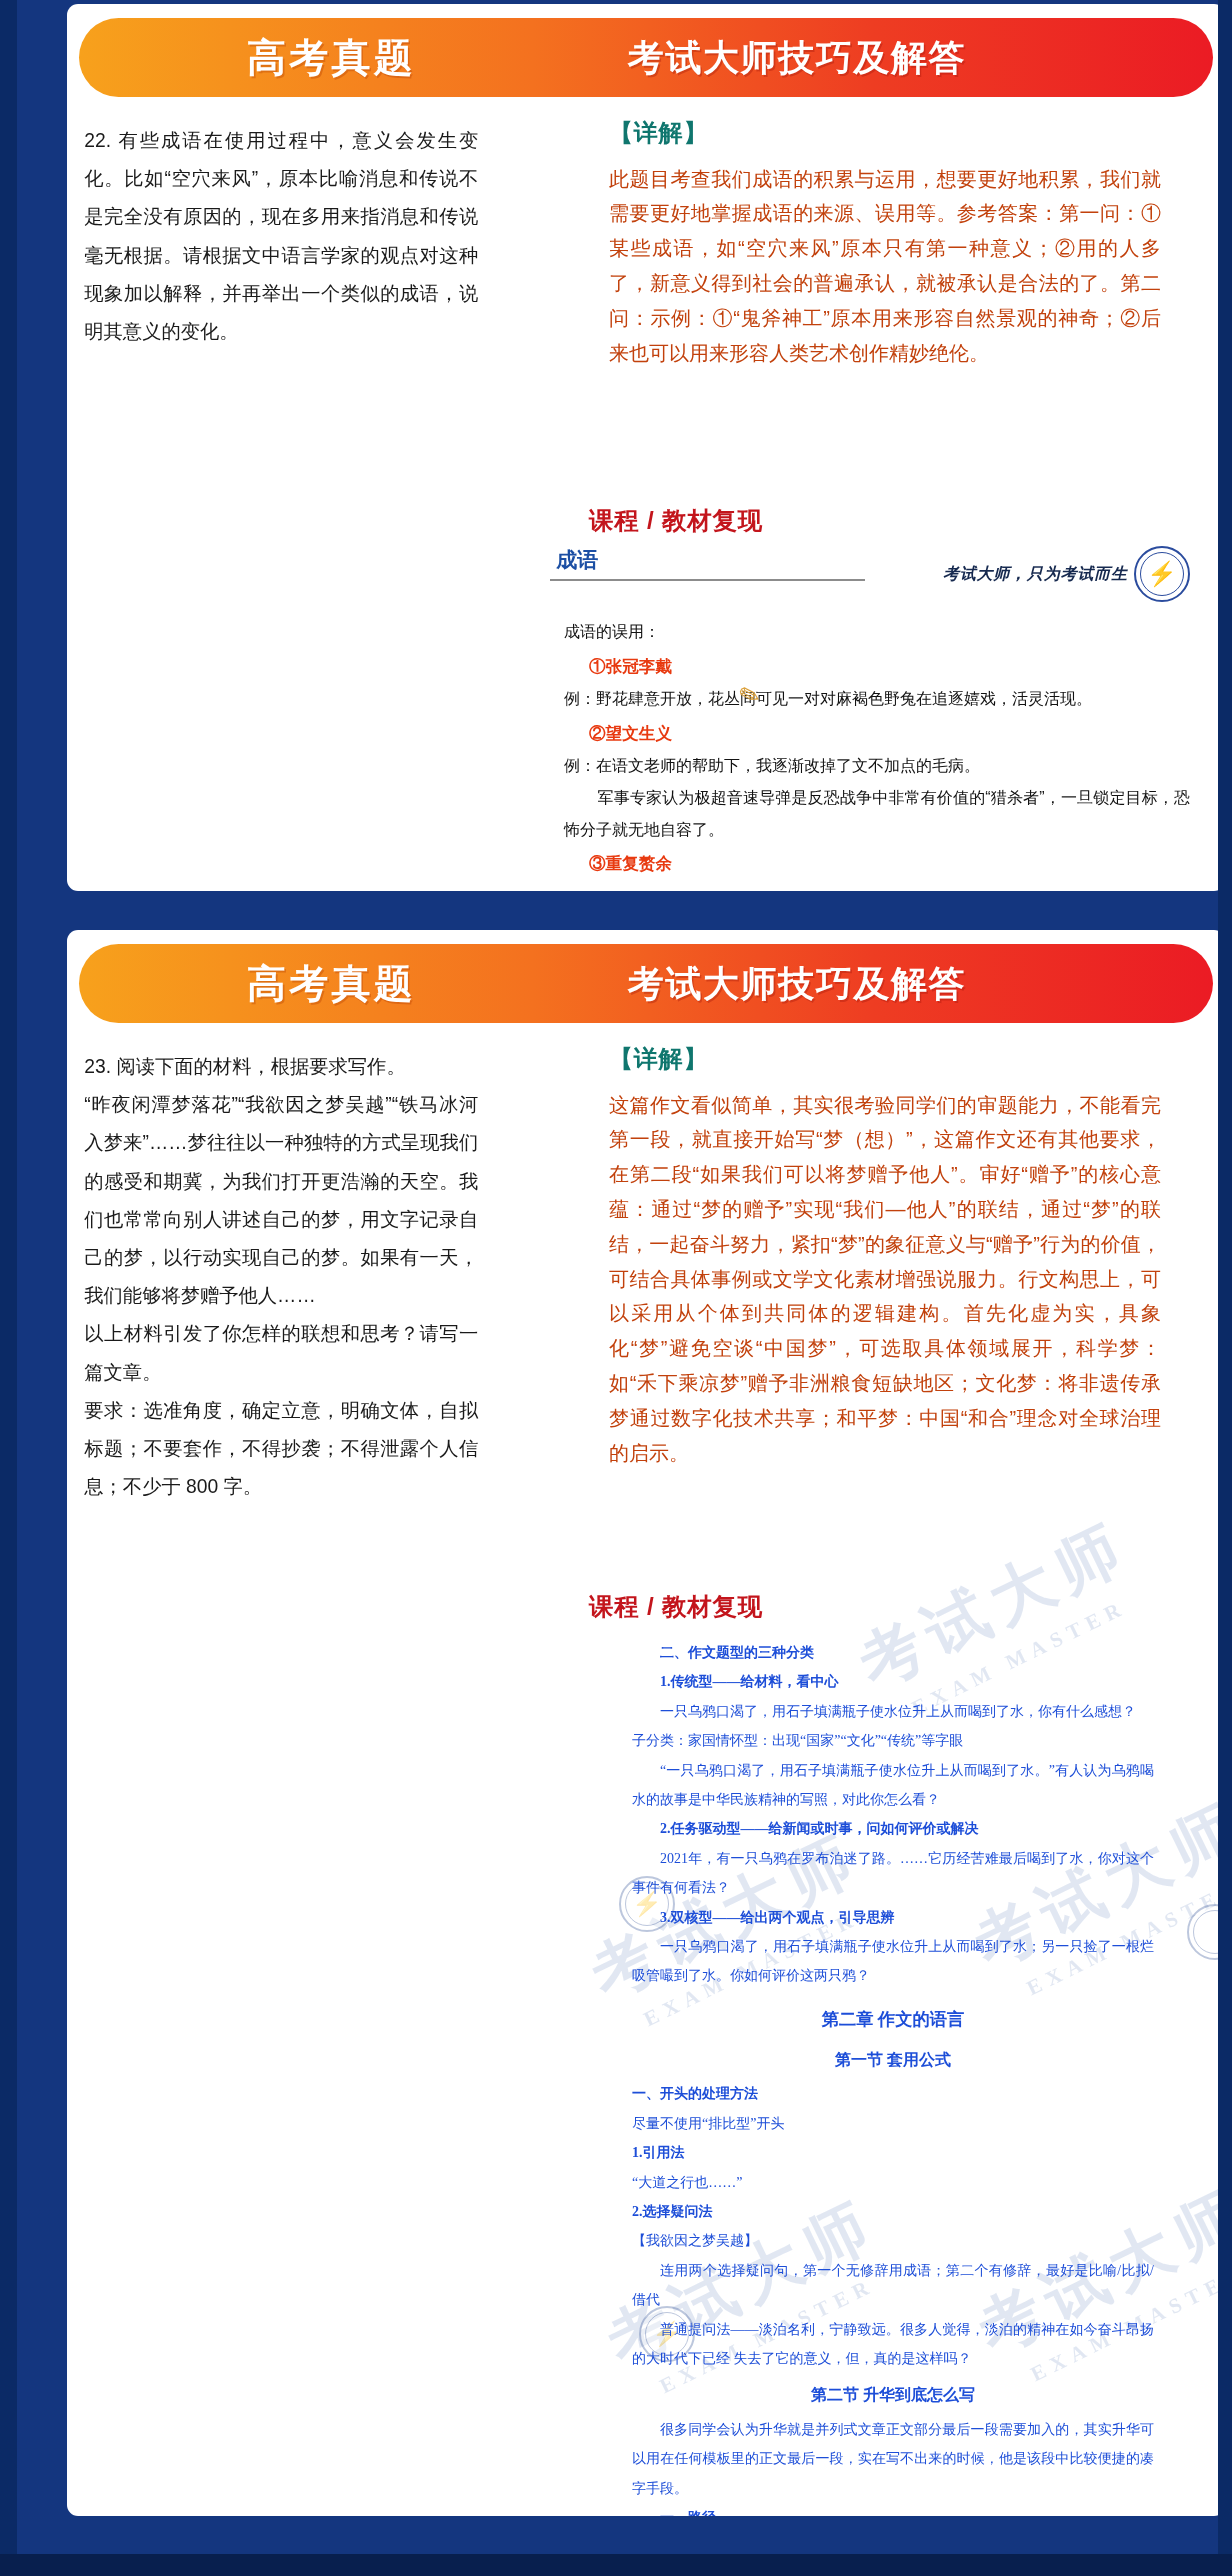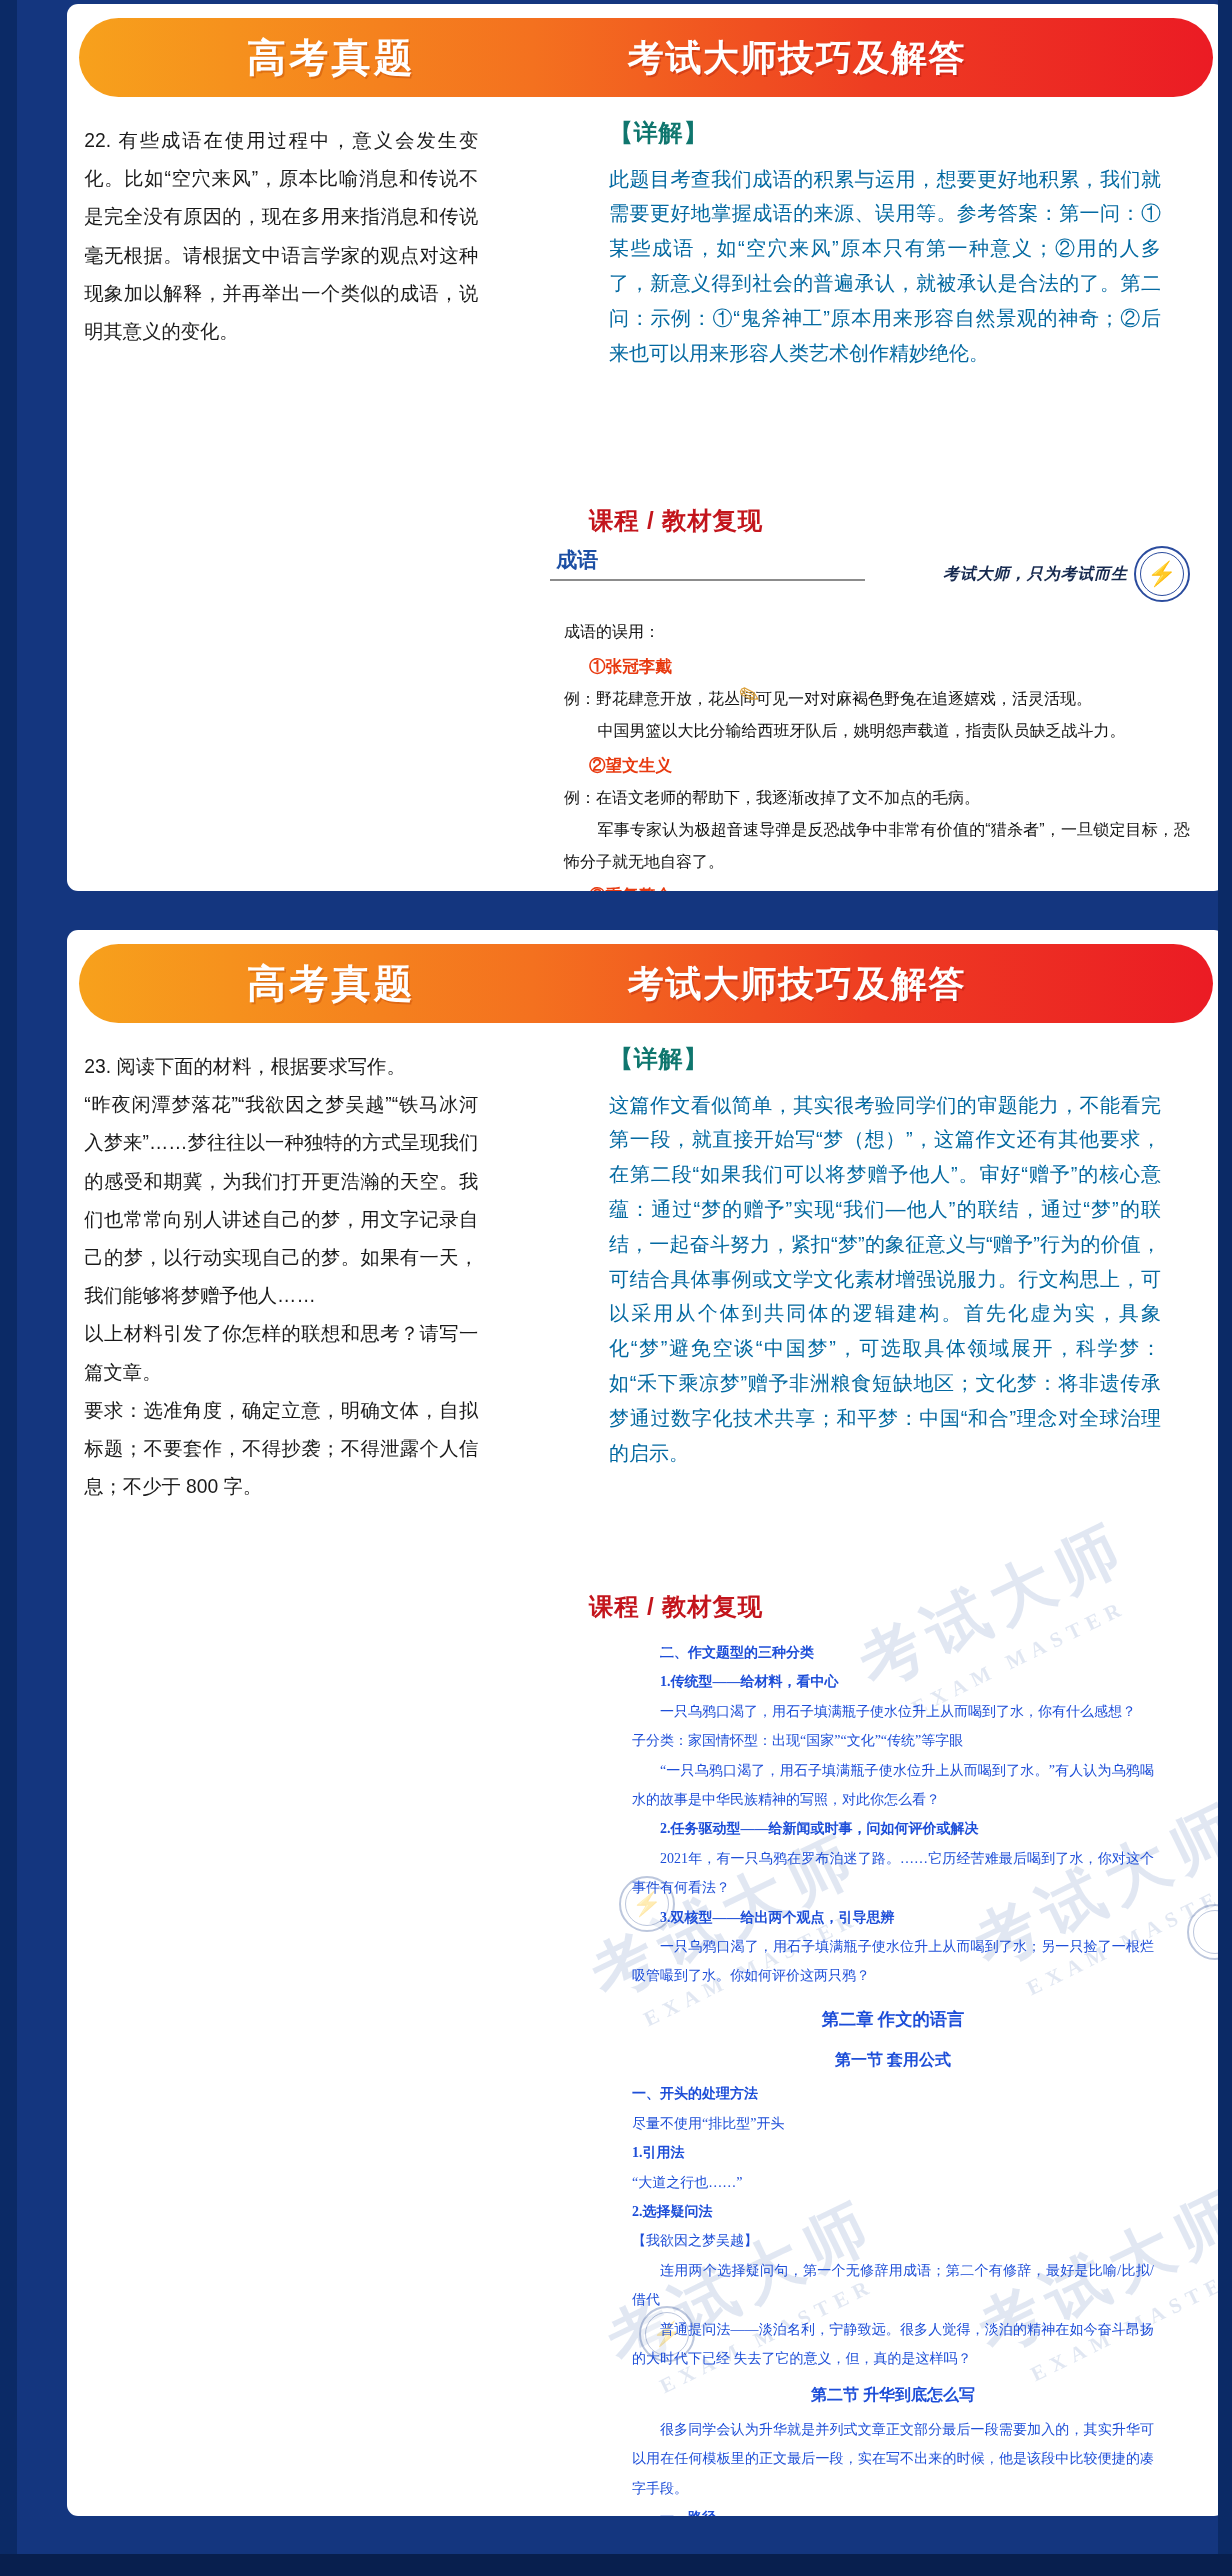--- a/index.html
+++ b/index.html
@@ -32,21 +32,21 @@
   .question{position:absolute;left:17.3px;width:394px;
     font-size:19.3px;line-height:1.98;text-align:justify;color:#1a1a1a;}
   .card1 .question{top:118px;}
   .card2 .question{top:118px;}
   .question p{margin:0;}
 
   .detail{position:absolute;left:542px;width:552px;}
   .card1 .detail{top:113px;}
   .card2 .detail{top:113px;}
   .detail-h{color:#0f766e;font-size:24px;font-weight:800;letter-spacing:0.8px;}
-  .detail-p{margin:12.6px 0 0 0;font-size:20px;line-height:1.74;text-align:justify;color:#0369a1;}
+  .detail-p{margin:12.6px 0 0 0;font-size:20px;line-height:1.74;text-align:justify;color:#c2410c;}
 
   .course-h{position:absolute;left:522px;color:#c3151c;font-size:24.4px;font-weight:800;letter-spacing:0.8px;}
   .card1 .course-h{top:501px;}
   .card2 .course-h{top:661px;}
 
   .idiom{position:absolute;left:483px;top:542px;width:640px;}
   .idiom-head{display:flex;align-items:flex-start;justify-content:space-between;}
   .idiom-title-wrap{width:309px;border-bottom:2.4px solid #8c8c8c;padding:0 0 4.7px 6.3px;}
   .idiom-title{color:#1c4fa4;font-size:21px;font-weight:800;}
   .slogan-wrap{display:flex;align-items:center;gap:6.3px;padding-bottom:1.6px;}
@@ -127,21 +127,20 @@
     <div class="misuse">
       <div class="misuse-label">成语的误用：</div>
       <div>
 
           <div class="mi">
             <div class="mi-title">①张冠李戴</div>
             <div>
 
                 <p class="mi-line" data-style="first">例：野花肆意开放，花丛间可见一对对麻褐色野兔在追逐嬉戏，活灵活现。</p>
 
-                <p class="mi-line" data-style="cont">中国男篮以大比分输给西班牙队后，姚明怨声载道，指责队员缺乏战斗力。</p>
               </div>
           </div>
 
           <div class="mi">
             <div class="mi-title">②望文生义</div>
             <div>
 
                 <p class="mi-line" data-style="first">例：在语文老师的帮助下，我逐渐改掉了文不加点的毛病。</p>
 
                 <p class="mi-line" data-style="cont">军事专家认为极超音速导弹是反恐战争中非常有价值的“猎杀者”，一旦锁定目标，恐怖分子就无地自容了。</p>

